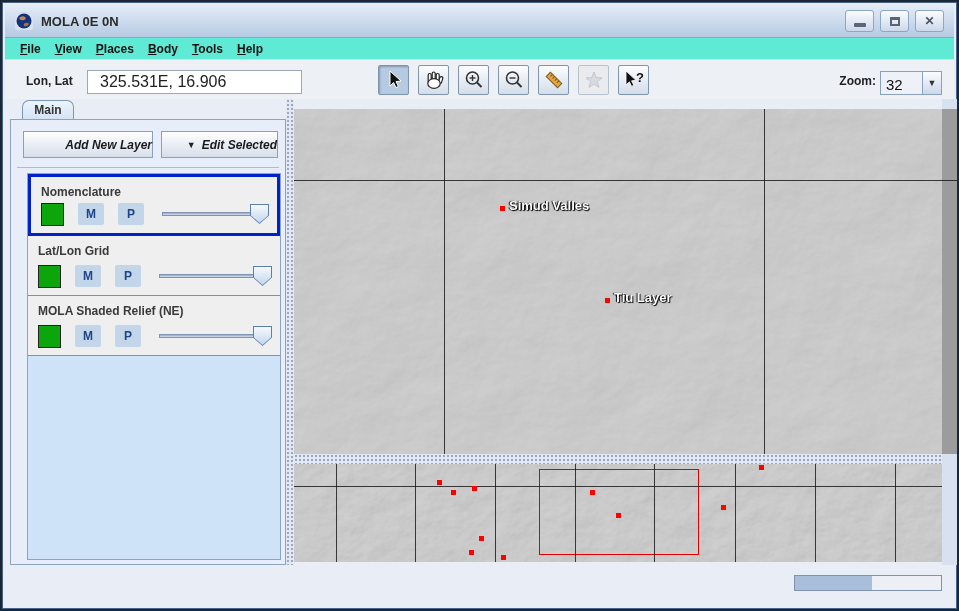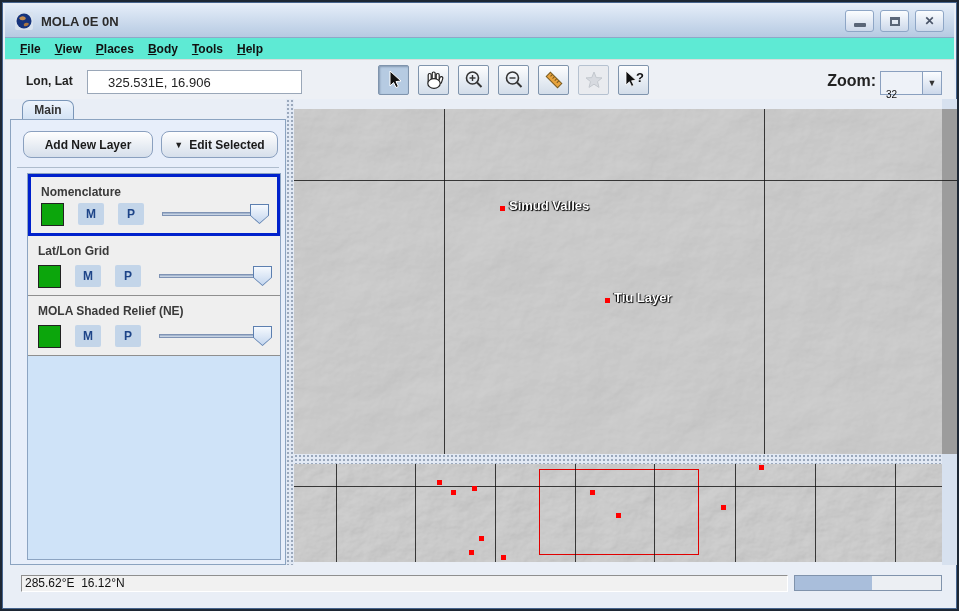--- a/index.html
+++ b/index.html
@@ -20,40 +20,40 @@
   .winbtn .maxi{width:10px;height:9px;border:2px solid #5a6678;border-top-width:3px;}
   
   .menubar{position:absolute;left:3px;top:36px;right:3px;height:22px;background:#5eead4;
     display:flex;align-items:center;padding-left:8px;border-bottom:1px solid #dcdcdc;}
   .menu-item{font-size:12px;font-weight:bold;color:#111;padding:3px 7px;}
   
   .toolbar-row{position:absolute;left:3px;top:58px;right:3px;height:39px;background:#edf0f5;}
   .lonlat-label{position:absolute;left:24px;top:66px;height:26px;line-height:26px;
     font-size:12px;font-weight:bold;color:#222;}
   .lonlat-input{position:absolute;left:85px;top:68px;width:215px;height:24px;border:1px solid #9aa7b8;
-    background:#fff;font-size:13px;color:#222;padding:0 20px;}
+    background:#fff;font-size:16px;color:#222;padding:0 12px;}
   .tbtn{position:absolute;top:63px;width:31px;height:30px;border:1px solid #7f94ad;border-radius:2px;
     background:linear-gradient(#fcfdfe,#d3dde9);display:flex;align-items:center;justify-content:center;}
   .tbtn.active{background:#b6cbe2;box-shadow:inset 1px 1px 2px rgba(40,60,90,.35);}
   .tbtn.disabled{opacity:.5;background:#e6e8ea;}
   .zoom-label{position:absolute;left:818px;top:66px;width:56px;height:26px;line-height:26px;
-    text-align:right;font-size:16px;font-weight:bold;color:#222;}
+    text-align:right;font-size:12px;font-weight:bold;color:#222;}
   .zoom-combo{position:absolute;left:878px;top:69px;width:62px;height:24px;border:1px solid #8aa0bf;
     background:#eef2f8;display:flex;}
-  .zoom-value{flex:1;font-size:10px;color:#111;padding:4px 0 0 5px;margin-top:13px;}
+  .zoom-value{flex:1;font-size:15px;color:#111;padding:4px 0 0 5px;}
   .zoom-arrow-btn{width:19px;border-left:1px solid #8aa0bf;background:linear-gradient(#fbfdff,#ccd8ea);
     display:flex;align-items:center;justify-content:center;font-size:9px;color:#333;}
   
   .side-tab{position:absolute;left:20px;top:98px;width:52px;height:20px;border:1px solid #7a96b8;border-bottom:none;
     border-radius:7px 7px 0 0;background:linear-gradient(#eef4fc,#d2e2f4);
     font-size:12px;font-weight:bold;color:#333;text-align:center;line-height:19px;}
   .sidebar-panel{position:absolute;left:8px;top:117px;width:276px;height:446px;
     background:#e7eefa;border:1px solid #8ba3c0;}
-  .btn{border:1px solid #8aa0bf;border-radius:8px;background:linear-gradient(#fefefe,#d6dfeb);
-    font-size:12px;font-weight:bold;color:#1a1a1a;display:flex;align-items:center;justify-content:center;gap:6px;}
+  .btn{border:1px solid #8aa0bf;border-radius:0;background:linear-gradient(#fefefe,#d6dfeb);
+    font-size:12px;font-weight:bold;color:#1a1a1a;display:flex;align-items:center;justify-content:flex-end;gap:6px;font-style:italic;}
   .add-layer-btn{position:absolute;left:12px;top:11px;width:130px;height:27px;}
   .edit-selected-btn{position:absolute;left:150px;top:11px;width:117px;height:27px;}
   .dd-arrow{font-size:9px;color:#222;}
   .side-sep{position:absolute;left:6px;right:6px;top:47px;border-top:1px solid #aebccd;}
   .layer-list{position:absolute;left:16px;top:53px;width:254px;bottom:4px;
     background:#cfe3f8;border:1px solid #8ca4c2;overflow:hidden;}
   .layer-card{position:relative;height:60px;background:#efefef;border-bottom:1px solid #8f8f8f;}
   .layer-card.selected{border:3px solid #0021cc;height:62px;}
   .layer-name{font-size:12px;font-weight:bold;color:#3a3a3a;padding:8px 0 0 10px;}
   .layer-row{position:absolute;left:10px;right:8px;bottom:7px;height:24px;display:flex;align-items:center;}
@@ -300,18 +300,17 @@
       <div class="ov-dot" style="left: 178px; top: 22px; background: rgb(255, 0, 0);"></div>
       <div class="ov-dot" style="left: 185px; top: 72px; background: rgb(255, 0, 0);"></div>
       <div class="ov-dot" style="left: 175px; top: 86px; background: rgb(255, 0, 0);"></div>
       <div class="ov-dot" style="left: 207px; top: 91px; background: rgb(255, 0, 0);"></div>
       <div class="ov-dot" style="left: 296px; top: 26px; background: rgb(255, 0, 0);"></div>
       <div class="ov-dot" style="left: 322px; top: 49px; background: rgb(255, 0, 0);"></div>
       <div class="ov-dot" style="left: 465px; top: 1px; background: rgb(255, 0, 0);"></div>
       <div class="ov-dot" style="left: 427px; top: 41px; background: rgb(255, 0, 0);"></div>
     </div>
 
-  <div class="status-field">285.62°E  16.12°N</div>
   <div class="memory-meter">
     <div class="memory-fill" style="width: 53%;"></div>
   </div>
 
 </div>
 
 </body></html>

